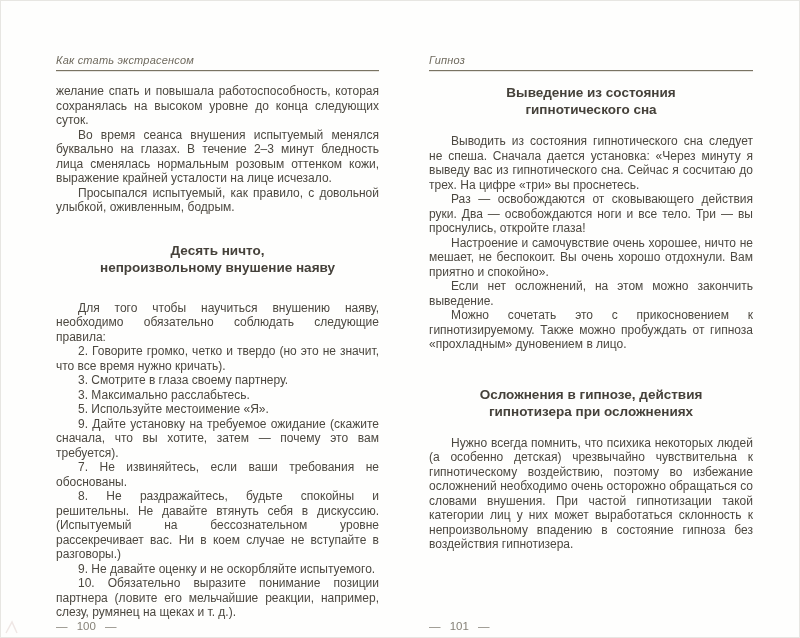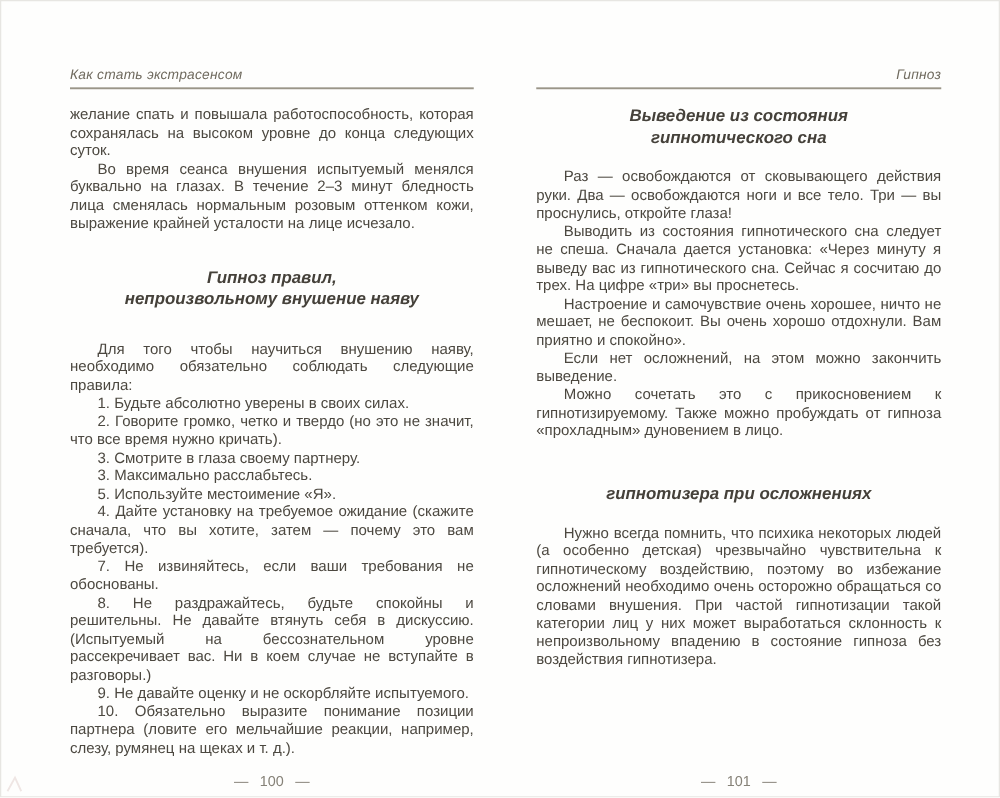--- a/index.html
+++ b/index.html
@@ -24,21 +24,21 @@
   .page.left{left:55px;width:323px;}
   .page.right{left:428px;width:324px;}
 
   .running-head{
     padding-top:27px;
     font-style:italic;
     font-size:11px;
     color:#6f6a5e;
     letter-spacing:.2px;
   }
-  .running-head.align-right{text-align:right;}
+  .running-head.align-right{text-align:left;}
   .head-rule{
     margin-top:4px;
     height:0;
     border-bottom:1px solid #797362;
     box-shadow:0 1px 0 rgba(120,112,92,.18);
   }
 
   .body-text{
     margin-top:13px;
     font-size:12px;
@@ -51,33 +51,31 @@
     margin:0;
     text-indent:22px;
   }
   .body-text p.noindent{text-indent:0;}
 
   .sec-heading{
     margin:27px 0 25px 0;
     font-size:13.5px;
     line-height:17px;
     font-weight:bold;
-    font-style:italic;
     text-align:center;
     color:#45413a;
   }
   .sec-heading span{display:block;text-indent:0;}
   .page.right .sec-heading.first{margin:7px 0 16px 0;}
   .page.right .sec-heading.second{margin:34px 0 16px 0;}
 
   .folio{
     position:absolute;
     left:0;right:0;
     top:593px;
-    text-align:center;
     font-size:11.5px;
     color:#868278;
     word-spacing:6px;
   }
 
   .watermark{
     position:absolute;
     left:3px;
     top:618px;
     opacity:.55;
@@ -90,33 +88,33 @@
 
   <section class="page left">
     <header>
       <div class="running-head">Как стать экстрасенсом</div>
       <div class="head-rule"></div>
     </header>
 
     <div class="body-text">
       <p class="noindent">желание спать и повышала работоспособность, которая сохранялась на высоком уровне до конца следующих суток.</p>
       <p>Во время сеанса внушения испытуемый менялся буквально на глазах. В течение 2–3 минут бледность лица сменялась нормальным розовым оттенком кожи, выражение крайней усталости на лице исчезало.</p>
+      <p>Просыпался испытуемый, как правило, с довольной улыбкой, оживленным, бодрым.</p>
 
       <h2 class="sec-heading">
-        <span>Гипноз правил,</span>
+        <span>Десять ничто,</span>
         <span>непроизвольному внушение наяву</span>
       </h2>
 
       <p>Для того чтобы научиться внушению наяву, необходимо обязательно соблюдать следующие правила:</p>
-      <p>1. Будьте абсолютно уверены в своих силах.</p>
       <p>2. Говорите громко, четко и твердо (но это не значит, что все время нужно кричать).</p>
       <p>3. Смотрите в глаза своему партнеру.</p>
       <p>3. Максимально расслабьтесь.</p>
       <p>5. Используйте местоимение «Я».</p>
-      <p>4. Дайте установку на требуемое ожидание (скажите сначала, что вы хотите, затем — почему это вам требуется).</p>
+      <p>9. Дайте установку на требуемое ожидание (скажите сначала, что вы хотите, затем — почему это вам требуется).</p>
       <p>7. Не извиняйтесь, если ваши требования не обоснованы.</p>
       <p>8. Не раздражайтесь, будьте спокойны и решительны. Не давайте втянуть себя в дискуссию. (Испытуемый на бессознательном уровне рассекречивает вас. Ни в коем случае не вступайте в разговоры.)</p>
       <p>9. Не давайте оценку и не оскорбляйте испытуемого.</p>
       <p>10. Обязательно выразите понимание позиции партнера (ловите его мельчайшие реакции, например, слезу, румянец на щеках и т. д.).</p>
     </div>
 
     <div class="folio">— 100 —</div>
   </section>
 
   <section class="page right">
@@ -124,27 +122,28 @@
       <div class="running-head align-right">Гипноз</div>
       <div class="head-rule"></div>
     </header>
 
     <div class="body-text">
       <h2 class="sec-heading first">
         <span>Выведение из состояния</span>
         <span>гипнотического сна</span>
       </h2>
 
+      <p>Выводить из состояния гипнотического сна следует не спеша. Сначала дается установка: «Через минуту я выведу вас из гипнотического сна. Сейчас я сосчитаю до трех. На цифре «три» вы проснетесь.</p>
       <p>Раз — освобождаются от сковывающего действия руки. Два — освобождаются ноги и все тело. Три — вы проснулись, откройте глаза!</p>
-      <p>Выводить из состояния гипнотического сна следует не спеша. Сначала дается установка: «Через минуту я выведу вас из гипнотического сна. Сейчас я сосчитаю до трех. На цифре «три» вы проснетесь.</p>
       <p>Настроение и самочувствие очень хорошее, ничто не мешает, не беспокоит. Вы очень хорошо отдохнули. Вам приятно и спокойно».</p>
       <p>Если нет осложнений, на этом можно закончить выведение.</p>
       <p>Можно сочетать это с прикосновением к гипнотизируемому. Также можно пробуждать от гипноза «прохладным» дуновением в лицо.</p>
 
       <h2 class="sec-heading second">
+        <span>Осложнения в гипнозе, действия</span>
         <span>гипнотизера при осложнениях</span>
       </h2>
 
       <p>Нужно всегда помнить, что психика некоторых людей (а особенно детская) чрезвычайно чувствительна к гипнотическому воздействию, поэтому во избежание осложнений необходимо очень осторожно обращаться со словами внушения. При частой гипнотизации такой категории лиц у них может выработаться склонность к непроизвольному впадению в состояние гипноза без воздействия гипнотизера.</p>
     </div>
 
     <div class="folio">— 101 —</div>
   </section>
 
   <div class="watermark">

